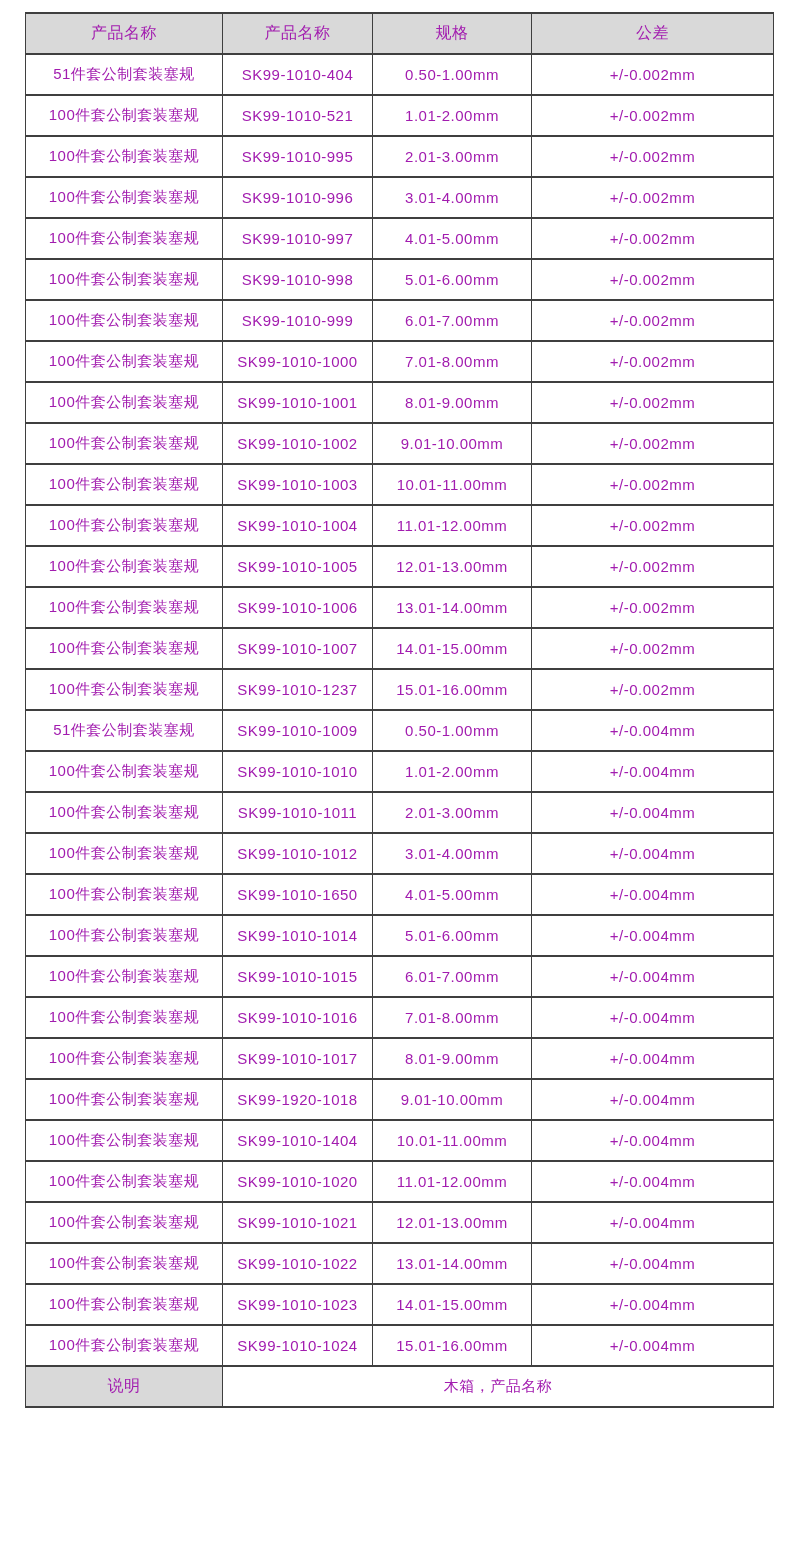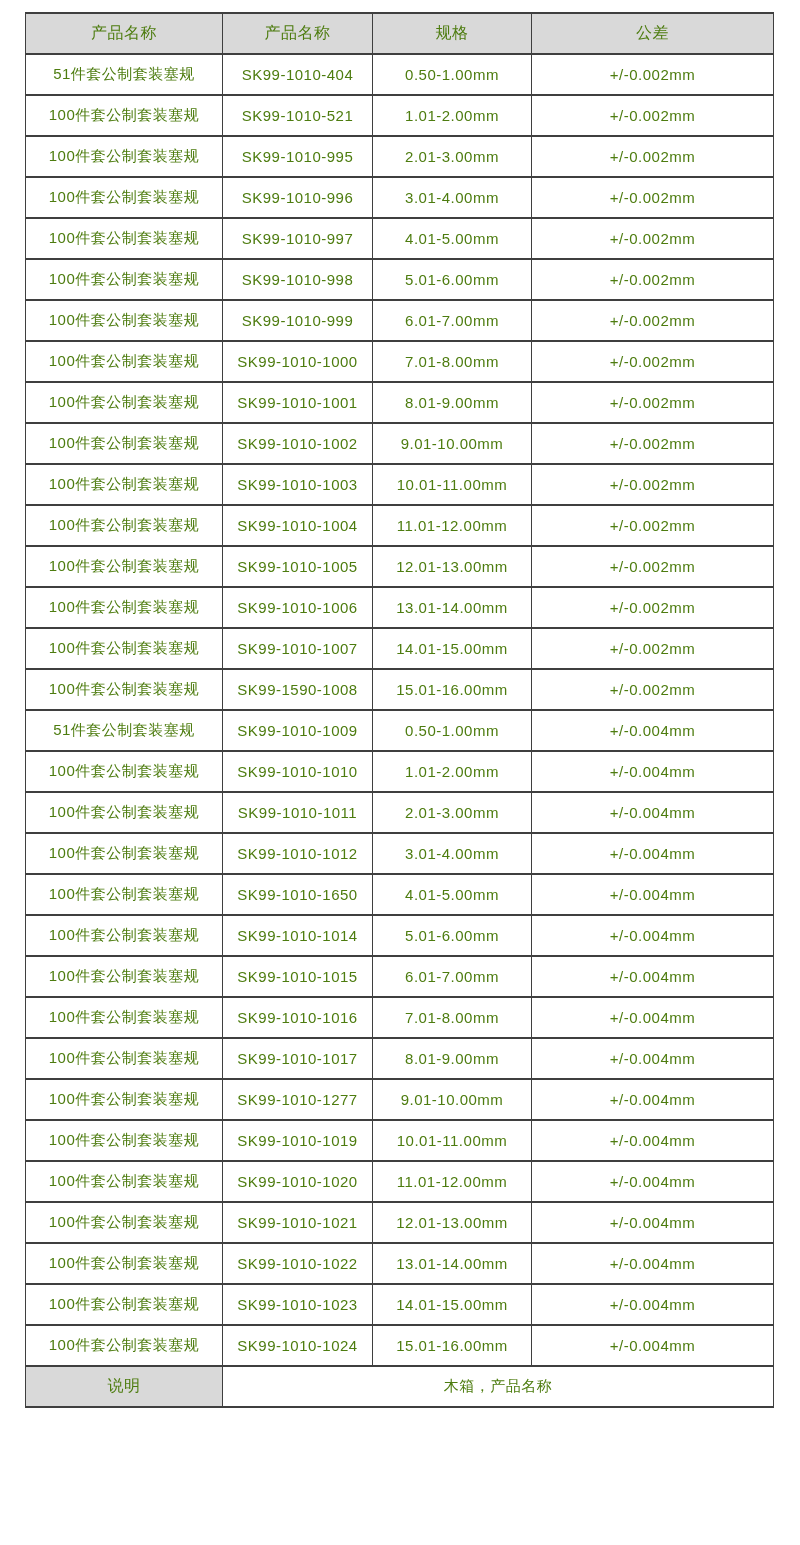--- a/index.html
+++ b/index.html
@@ -9,21 +9,21 @@
     font-family: "Liberation Sans", "DejaVu Sans", sans-serif;
   }
   body {
     min-height: 1545px;
     padding: 12px 0 0 25px;
   }
   table.spec-table {
     border-collapse: collapse;
     table-layout: fixed;
     width: 748px;
-    color: #4d7c0f;
+    color: #a21caf;
   }
   table.spec-table th,
   table.spec-table td {
     border-left: 1px solid #3f3f3f;
     border-right: 1px solid #3f3f3f;
     border-top: 2px solid #3f3f3f;
     border-bottom: 2px solid #3f3f3f;
     text-align: center;
     vertical-align: middle;
     height: 41px;
@@ -147,21 +147,21 @@
         <td>+/-0.002mm</td>
       </tr>
       <tr>
         <td>100件套公制套装塞规</td>
         <td>SK99-1010-1007</td>
         <td>14.01-15.00mm</td>
         <td>+/-0.002mm</td>
       </tr>
       <tr>
         <td>100件套公制套装塞规</td>
-        <td>SK99-1590-1008</td>
+        <td>SK99-1010-1237</td>
         <td>15.01-16.00mm</td>
         <td>+/-0.002mm</td>
       </tr>
       <tr>
         <td>51件套公制套装塞规</td>
         <td>SK99-1010-1009</td>
         <td>0.50-1.00mm</td>
         <td>+/-0.004mm</td>
       </tr>
       <tr>
@@ -207,27 +207,27 @@
         <td>+/-0.004mm</td>
       </tr>
       <tr>
         <td>100件套公制套装塞规</td>
         <td>SK99-1010-1017</td>
         <td>8.01-9.00mm</td>
         <td>+/-0.004mm</td>
       </tr>
       <tr>
         <td>100件套公制套装塞规</td>
-        <td>SK99-1010-1277</td>
+        <td>SK99-1920-1018</td>
         <td>9.01-10.00mm</td>
         <td>+/-0.004mm</td>
       </tr>
       <tr>
         <td>100件套公制套装塞规</td>
-        <td>SK99-1010-1019</td>
+        <td>SK99-1010-1404</td>
         <td>10.01-11.00mm</td>
         <td>+/-0.004mm</td>
       </tr>
       <tr>
         <td>100件套公制套装塞规</td>
         <td>SK99-1010-1020</td>
         <td>11.01-12.00mm</td>
         <td>+/-0.004mm</td>
       </tr>
       <tr>

